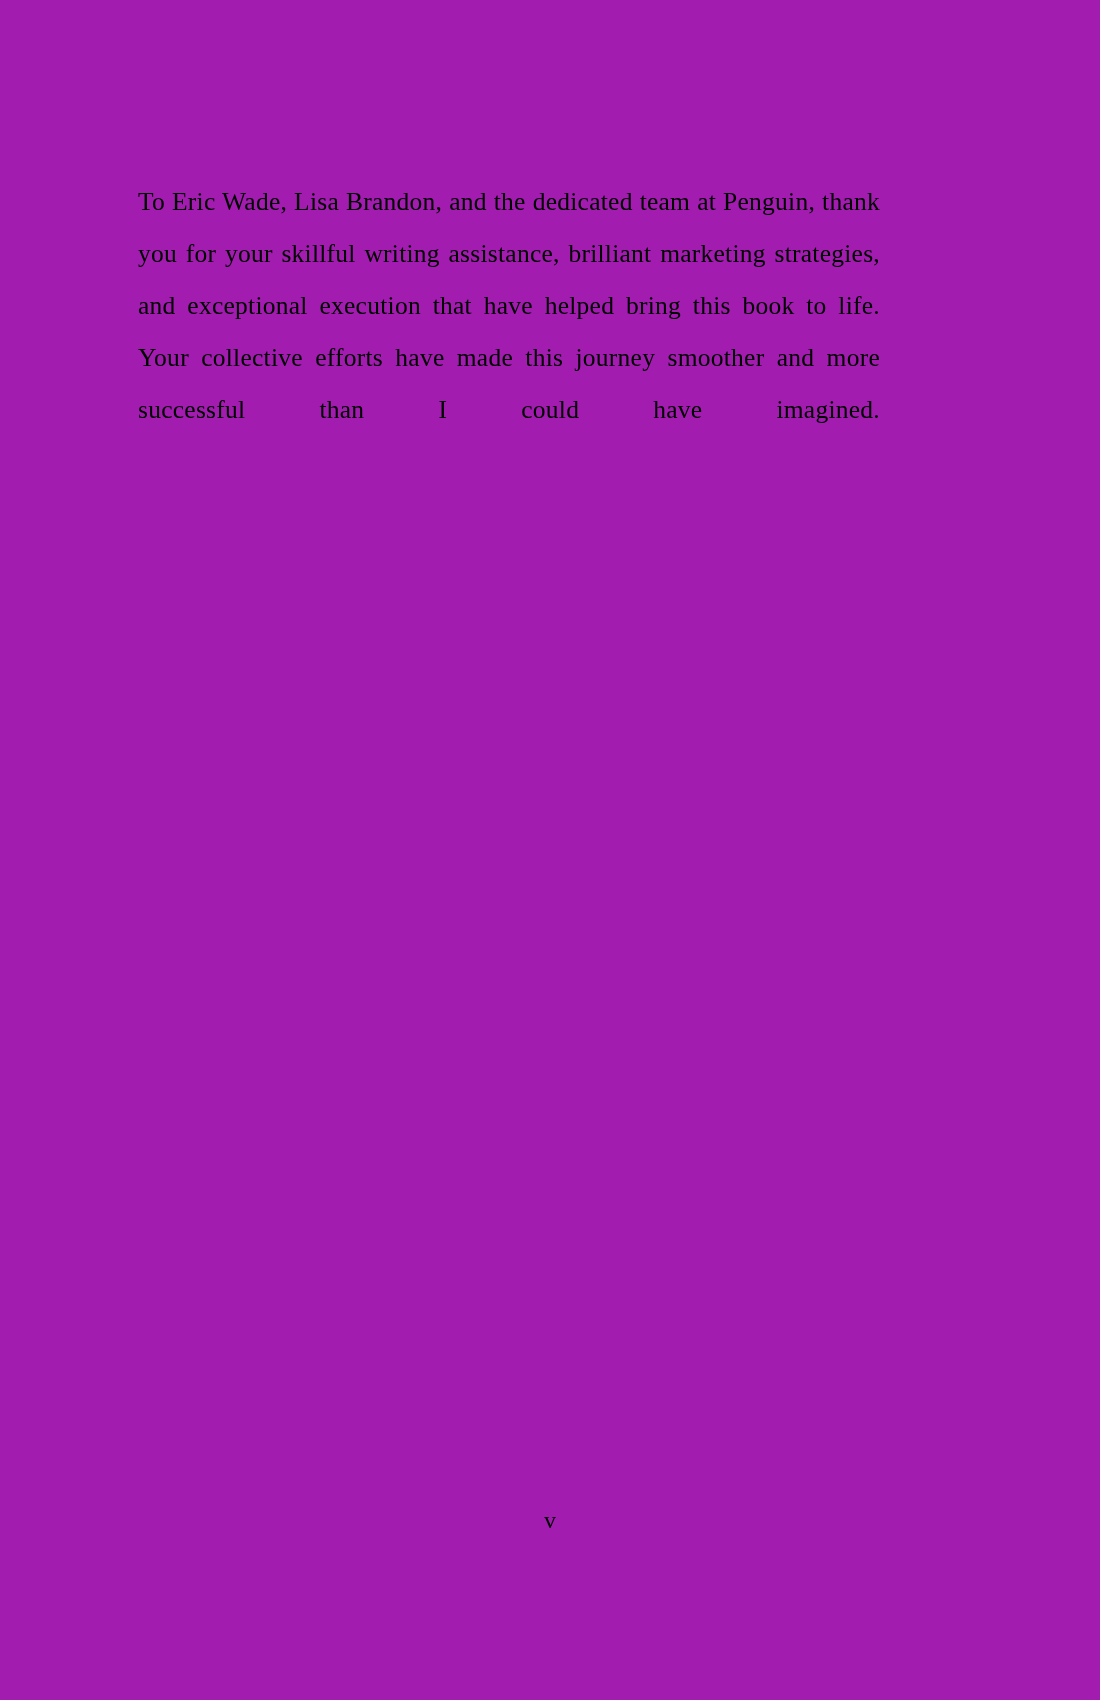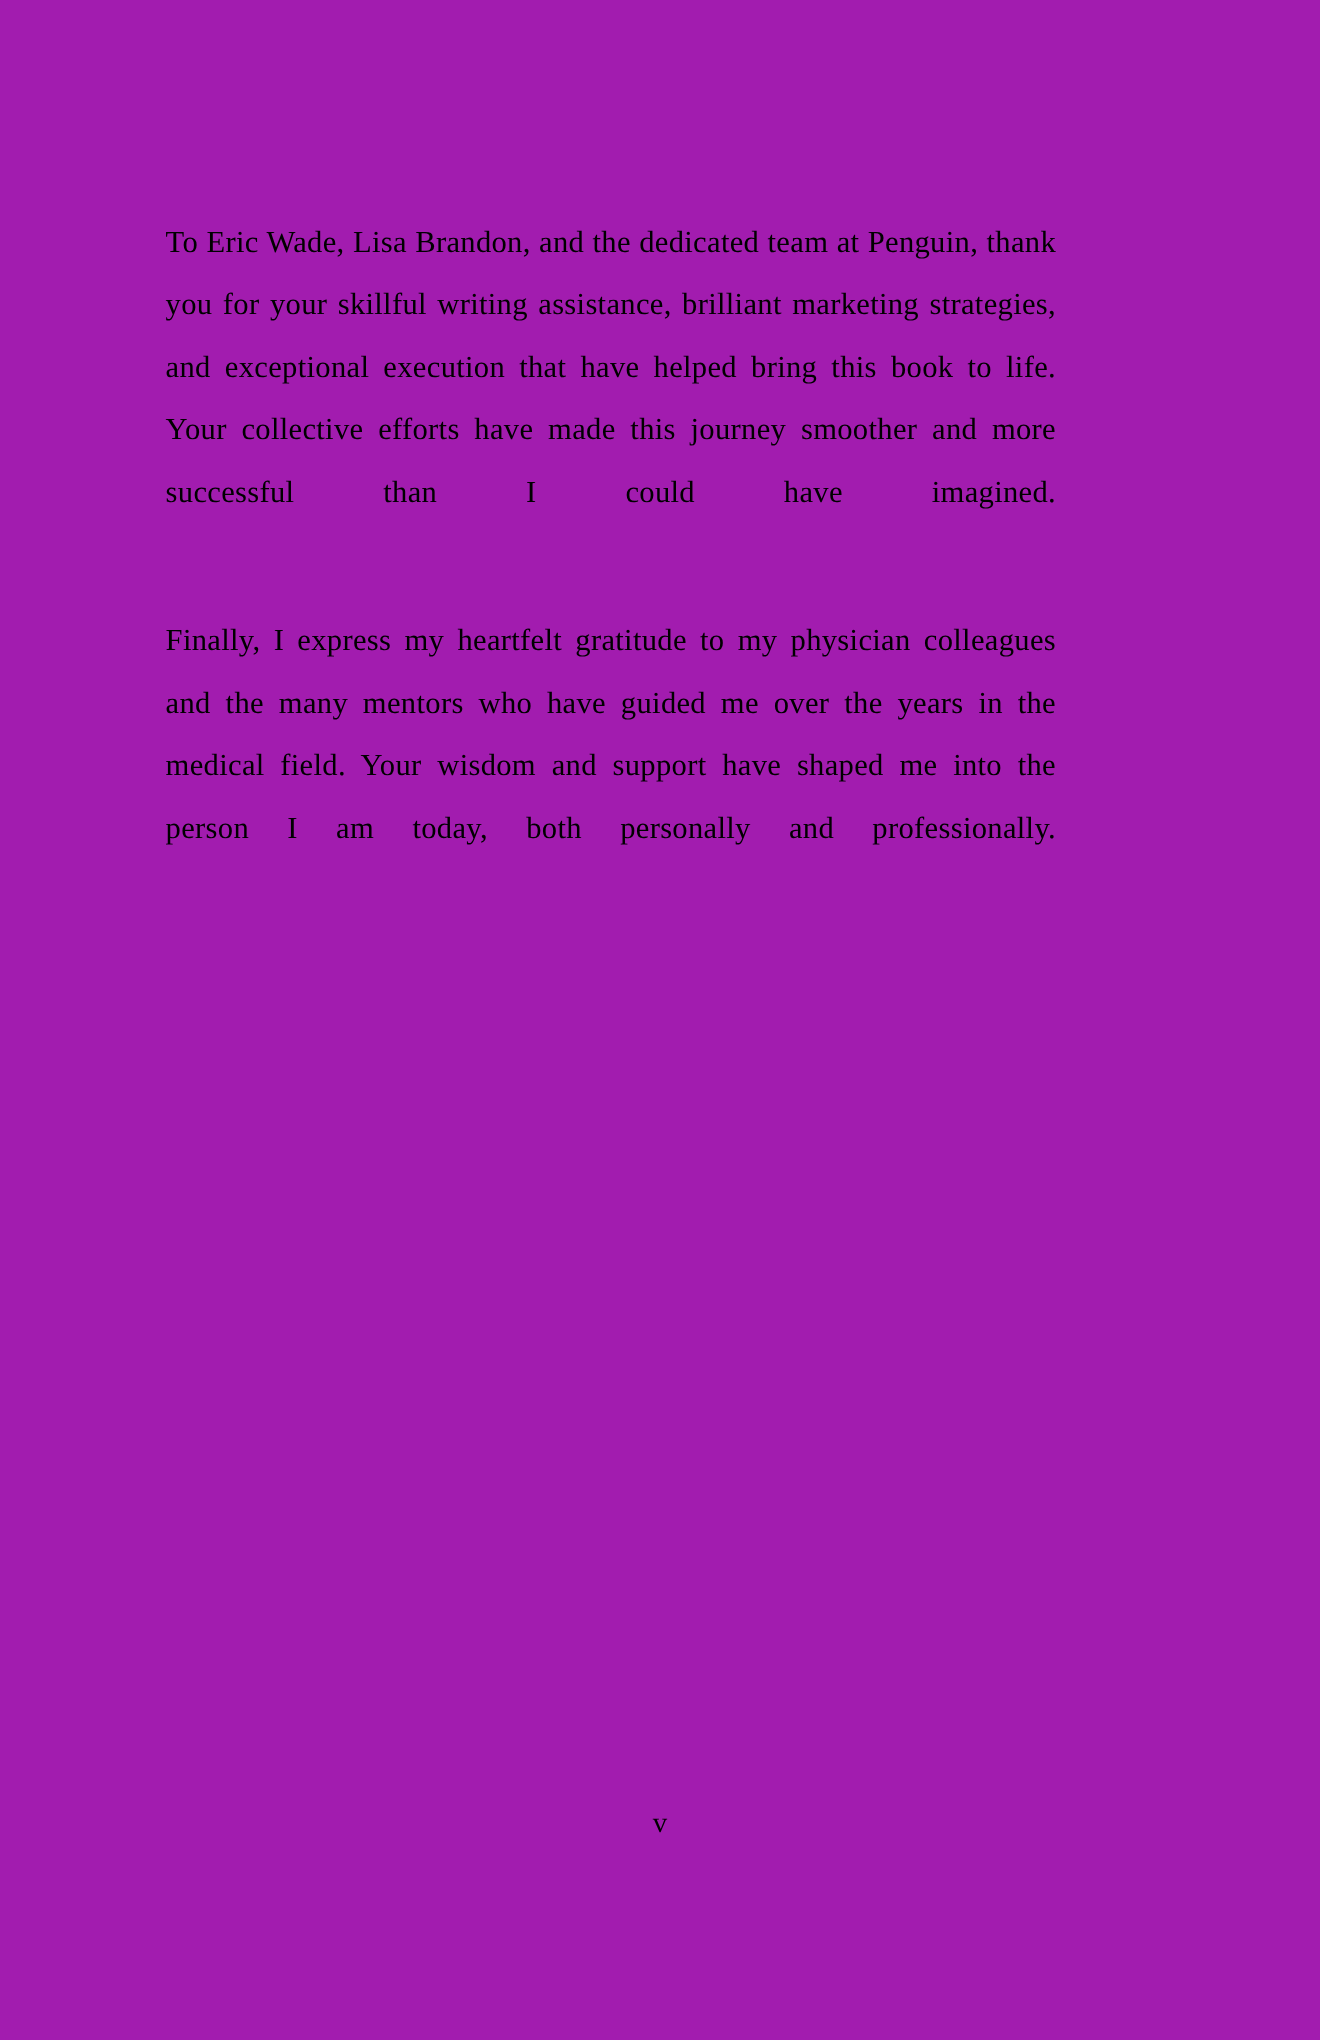--- a/index.html
+++ b/index.html
@@ -60,18 +60,17 @@
     color: #000000;
   }
 </style>
 </head>
 <body>
 
 <div class="page">
 
   <div class="text-block">
     <p class="para">To Eric Wade, Lisa Brandon, and the dedicated team at Penguin, thank you for your skillful writing assistance, brilliant marketing strategies, and exceptional execution that have helped bring this book to life. Your collective efforts have made this journey smoother and more successful than I could have imagined.</p>
-    <p class="para">Finally, I express my heartfelt gratitude to my physician colleagues and the many mentors who have guided me over the years in the medical field. Your wisdom and support have shaped me into the person I am today, both personally and professionally.</p>
   </div>
 
   <div class="folio">v</div>
 
 </div>
 
 </body></html>

